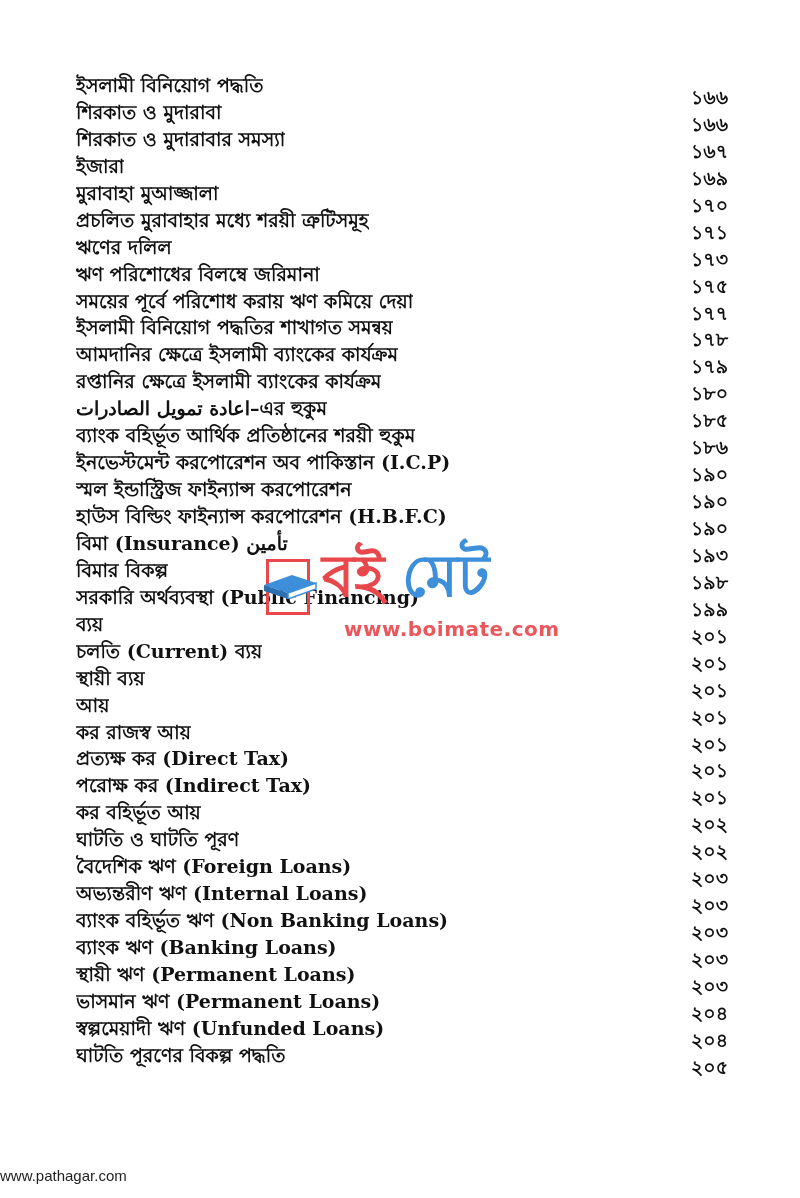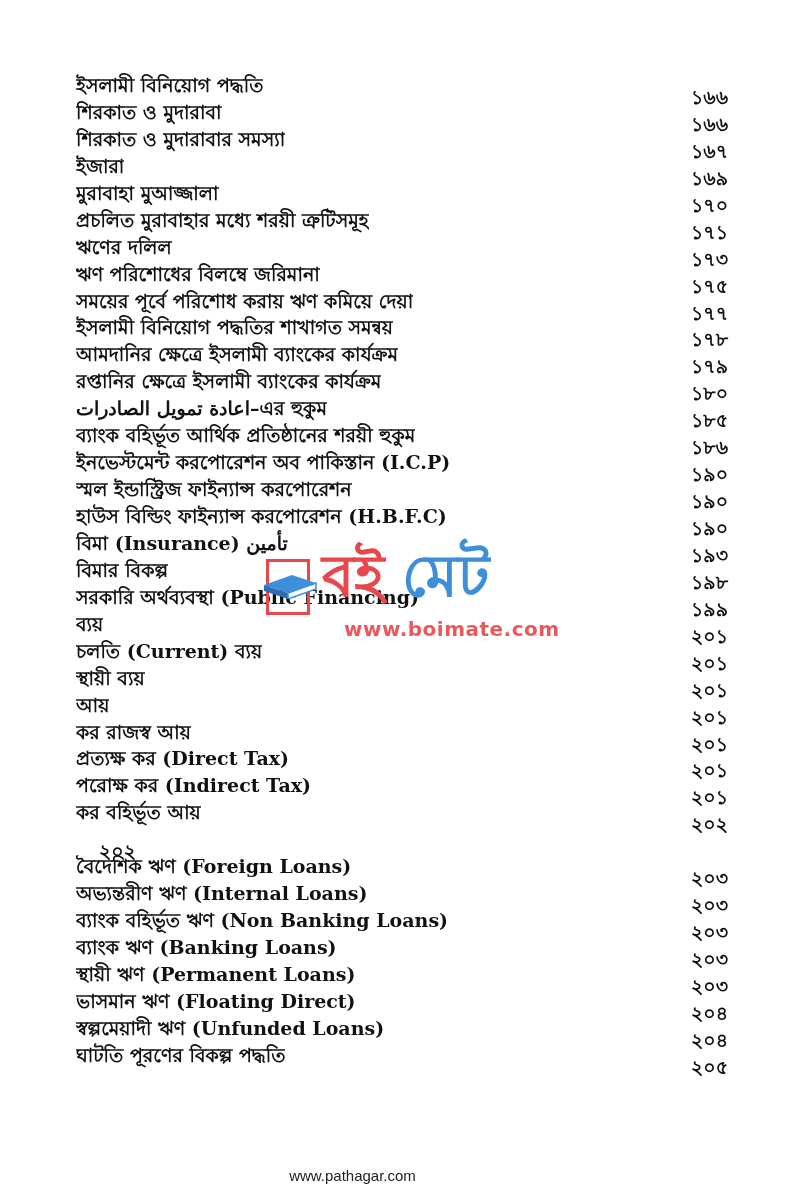--- a/index.html
+++ b/index.html
@@ -95,21 +95,21 @@
       color: #e8474c;
       opacity: 0.9;
       letter-spacing: 0.5px;
       margin-left: 42px;
     }
     .footer {
       position: absolute;
       left: 0;
       width: 705px;
       top: 1167px;
-      text-align: center;
+      text-align: left;
       font-family: "Liberation Sans", sans-serif;
       font-size: 15px;
       color: #222222;
     }
   </style>
 </head>
 <body>
 
 <div class="toc" id="toc">
     <div class="toc-row">
@@ -218,20 +218,21 @@
     </div>
     <div class="toc-row">
       <span class="toc-title">পরোক্ষ কর (Indirect Tax)</span>
       <span class="toc-page">২০১</span>
     </div>
     <div class="toc-row">
       <span class="toc-title">কর বহির্ভূত আয়</span>
       <span class="toc-page">২০২</span>
     </div>
     <div class="toc-row">
+      <span class="toc-title">ঘাটতি ও ঘাটতি পূরণ</span>
       <span class="toc-page">২০২</span>
     </div>
     <div class="toc-row">
       <span class="toc-title">বৈদেশিক ঋণ (Foreign Loans)</span>
       <span class="toc-page">২০৩</span>
     </div>
     <div class="toc-row">
       <span class="toc-title">অভ্যন্তরীণ ঋণ (Internal Loans)</span>
       <span class="toc-page">২০৩</span>
     </div>
@@ -241,21 +242,21 @@
     </div>
     <div class="toc-row">
       <span class="toc-title">ব্যাংক ঋণ (Banking Loans)</span>
       <span class="toc-page">২০৩</span>
     </div>
     <div class="toc-row">
       <span class="toc-title">স্থায়ী ঋণ (Permanent Loans)</span>
       <span class="toc-page">২০৩</span>
     </div>
     <div class="toc-row">
-      <span class="toc-title">ভাসমান ঋণ (Floating Direct)</span>
+      <span class="toc-title">ভাসমান ঋণ (Permanent Loans)</span>
       <span class="toc-page">২০৪</span>
     </div>
     <div class="toc-row">
       <span class="toc-title">স্বল্পমেয়াদী ঋণ (Unfunded Loans)</span>
       <span class="toc-page">২০৪</span>
     </div>
     <div class="toc-row">
       <span class="toc-title">ঘাটতি পূরণের বিকল্প পদ্ধতি</span>
       <span class="toc-page">২০৫</span>
     </div>

